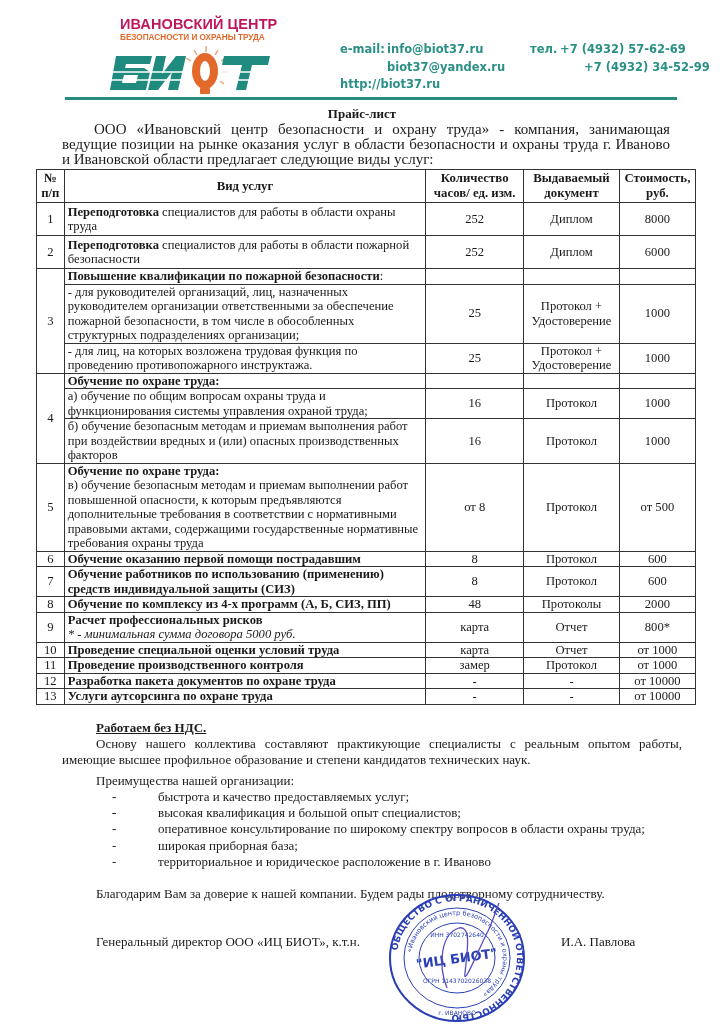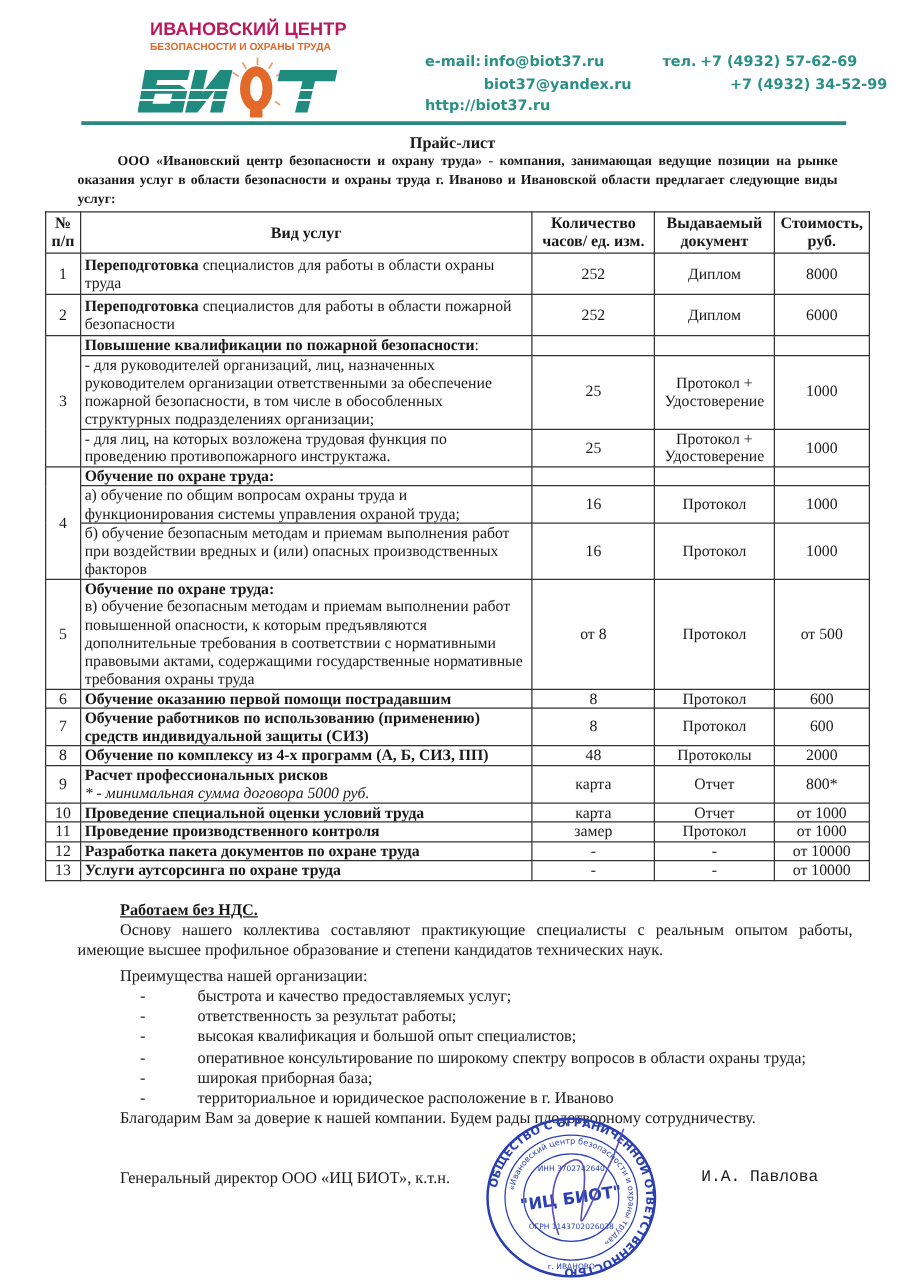--- a/index.html
+++ b/index.html
@@ -15,22 +15,22 @@
                font-weight: bold; font-size: 8.2px; color: #e2692a; white-space: nowrap; }
   .logo-mark { position: absolute; left: 0; top: 30px; width: 160px; height: 52px; }
   .contacts { position: absolute; left: 340px; top: 42px; width: 340px; height: 52px;
               font-family: "DejaVu Sans", sans-serif; font-weight: bold; font-size: 11.5px; color: #2a9086; }
   .contacts .line { position: absolute; white-space: nowrap; }
   .divider { position: absolute; left: 65px; top: 97px; width: 612px; height: 3px; background: #2a8a80; }
 
   
   .title { position: absolute; top: 106px; left: 0; width: 724px; text-align: center;
            font-weight: bold; font-size: 13px; }
-  .intro { position: absolute; left: 62px; top: 122px; width: 608px; font-size: 11px; line-height: 15px;
-           text-align: justify; text-indent: 32px; font-weight: bold; }
+  .intro { position: absolute; left: 62px; top: 122px; width: 608px; font-size: 15px; line-height: 15px;
+           text-align: justify; text-indent: 32px; }
 
   
   table.price { position: absolute; left: 36px; top: 169px; width: 660px; border-collapse: collapse;
                 font-size: 12.6px; line-height: 14.5px; padding-left: 40px; }
   table.price td, table.price th { border: 1px solid #333; padding: 0 3px; vertical-align: middle; }
   table.price th { font-weight: bold; text-align: center; font-size: 12.8px; line-height: 15px; padding: 1px 2px; }
   .c-num { width: 22px; text-align: center; }
   .c-svc { width: 393px; text-align: left; }
   .c-qty { width: 95px; text-align: center; }
   .c-doc { width: 90px; text-align: center; }
@@ -43,21 +43,21 @@
   .after { position: absolute; left: 62px; width: 620px; font-size: 13px; line-height: 16px; }
   .vat { top: 720px; left: 96px; font-weight: bold; text-decoration: underline; }
   .staff { top: 736px; text-align: justify; text-indent: 34px; }
   .adv-title { top: 773px; left: 96px; }
   .adv-list { position: absolute; top: 789px; left: 112px; margin: 0; padding: 0; list-style: none;
               font-size: 13px; line-height: 16.2px; }
   .adv-list li { position: relative; padding-left: 46px; }
   .adv-list li .dash { position: absolute; left: 0; }
   .thanks { top: 886px; left: 96px; }
   .sign-role { top: 934px; left: 96px; }
-  .sign-name { top: 934px; left: 561px; width: 100px; font-family: Liberation Mono, monospace; }
+  .sign-name { top: 934px; left: 561px; width: 100px; }
 
   .stamp { position: absolute; left: 387px; top: 893px; width: 140px; height: 130px; }
 </style>
 </head>
 <body>
 
 <div class="header">
   <div class="logo">
     <div class="logo-top1">ИВАНОВСКИЙ ЦЕНТР</div>
     <div class="logo-top2">БЕЗОПАСНОСТИ И ОХРАНЫ ТРУДА</div>
@@ -256,21 +256,21 @@
       <td class="c-cost">от 10000</td>
     </tr>
   </tbody>
 </table>
 
 <div class="after vat">Работаем без НДС.</div>
 <div class="after staff">Основу нашего коллектива составляют практикующие специалисты с реальным опытом работы, имеющие высшее профильное образование и степени кандидатов технических наук.</div>
 <div class="after adv-title">Преимущества нашей организации:</div>
 <ul class="adv-list">
   <li><span class="dash">-</span><span>быстрота и качество предоставляемых услуг;</span></li>
-  <li><span class="dash">-</span><span>ответственность за результат работы;</span></li>
+  <li><span class="dash">-</span></li>
   <li><span class="dash">-</span><span>высокая квалификация и большой опыт специалистов;</span></li>
   <li><span class="dash">-</span><span>оперативное консультирование по широкому спектру вопросов в области охраны труда;</span></li>
   <li><span class="dash">-</span><span>широкая приборная база;</span></li>
   <li><span class="dash">-</span><span>территориальное и юридическое расположение в г. Иваново</span></li>
 </ul>
 <div class="after thanks">Благодарим Вам за доверие к нашей компании. Будем рады плодотворному сотрудничеству.</div>
 <div class="after sign-role">Генеральный директор ООО «ИЦ БИОТ», к.т.н.</div>
 <div class="after sign-name">И.А. Павлова</div>
 
 <svg class="stamp" viewBox="0 0 140 130">

